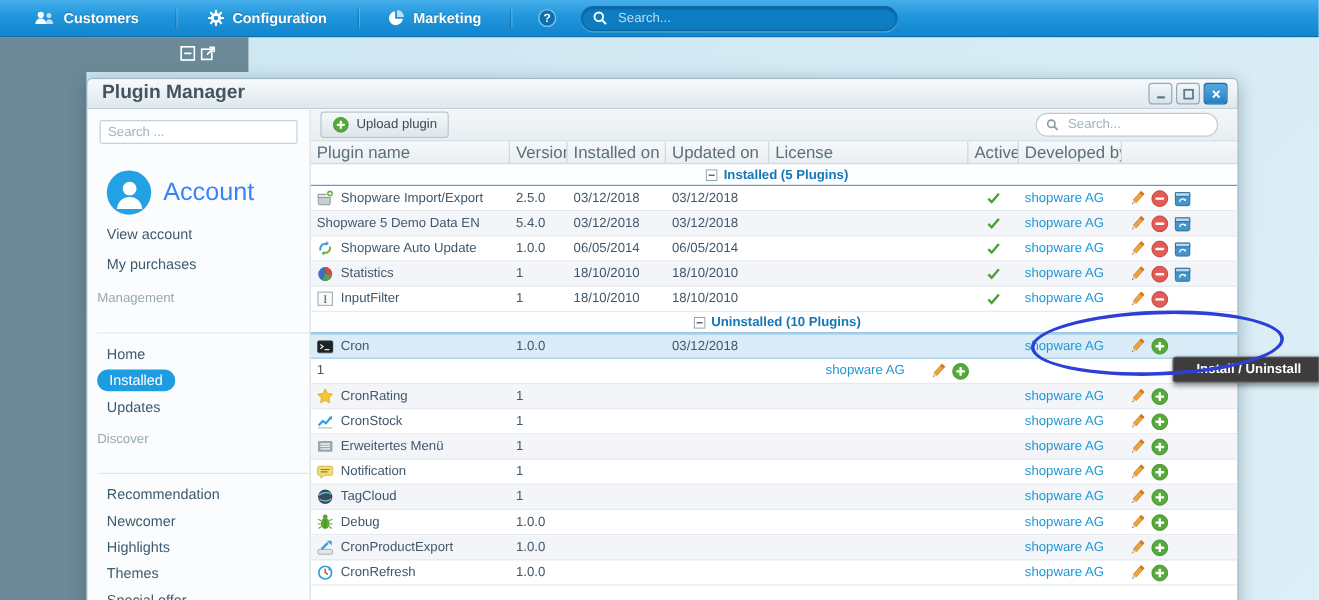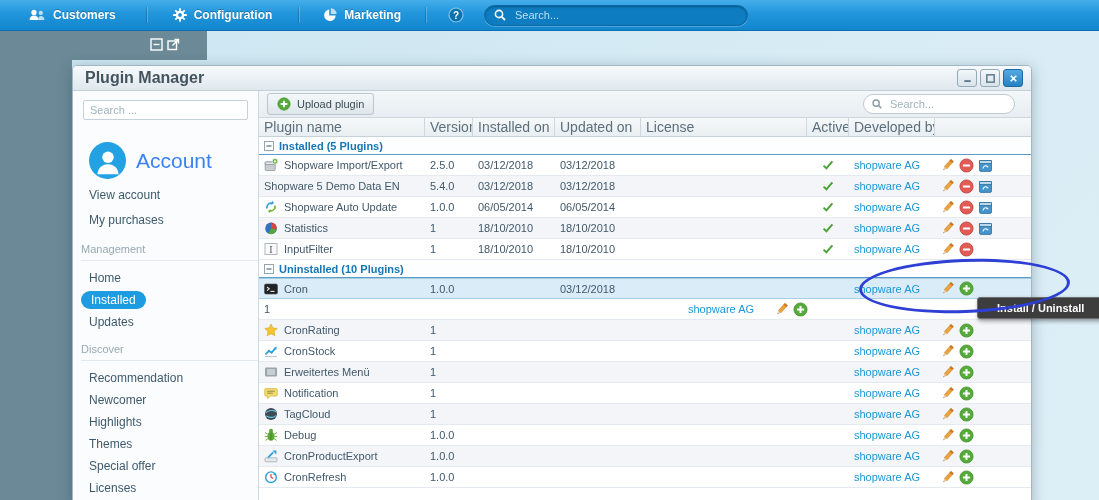--- a/index.html
+++ b/index.html
@@ -45,21 +45,21 @@
   .sidebar{width:185px;background:#fbfcfd;border-right:1px solid #ccd9e0;flex:none;overflow:hidden;}
   .side-search{margin:9px 10px 0 10px;}
   .side-search input{width:100%;box-sizing:border-box;height:20px;border:1px solid #c3d2da;border-radius:2px;
     padding:0 6px;font-size:11px;color:#55707e;outline:none;}
   .side-search input::placeholder{color:#9fb3bd;}
   .account{display:flex;align-items:center;gap:10px;margin:22px 0 4px 16px;}
   .avatar{width:37px;height:37px;border-radius:50%;background:#23a2e3;display:flex;align-items:center;justify-content:center;overflow:hidden;}
   .acct-title{font-size:21px;color:#3b82f6;}
   .side-link{margin-left:16px;height:25px;line-height:25px;font-size:12px;color:#3d5a6d;cursor:pointer;}
   .side-link:first-of-type{margin-top:8px;}
-  .side-sec{margin:10px 0 6px 8px;padding-bottom:5px;border-bottom:1px solid #e2e9ee;
+  .side-sec{margin:10px 0 6px 8px;padding-bottom:22px;border-bottom:1px solid #e2e9ee;
     font-size:11px;color:#97a9b3;}
   .side-item{margin-left:16px;height:22px;line-height:22px;font-size:12px;color:#3d5a6d;cursor:pointer;white-space:nowrap;}
   .side-item .pill{background:#1e9ce2;color:#fff;border-radius:10px;padding:2px 10px;margin-left:-8px;}
 
   
   .main{flex:1;display:flex;flex-direction:column;background:#fff;min-width:0;}
   .toolbar{height:26px;background:linear-gradient(180deg,#f3f7f9,#e7edf1);border-bottom:1px solid #ccd6dd;
     display:flex;align-items:center;padding:0 8px;}
   .btn-upload{display:flex;align-items:center;gap:6px;height:20px;padding:0 9px;
     background:linear-gradient(180deg,#f4f8fa,#dde6ea);border:1px solid #b9c6ce;border-radius:3px;
@@ -79,21 +79,21 @@
   .col-version{width:48px;}
   .col-installed{width:82px;}
   .col-updated{width:86px;}
   .col-license{width:166px;}
   .col-active{width:42px;text-align:center;}
   .col-dev{width:86px;text-align:center;}
   .col-actions{width:88px;}
 
   .tbody{font-size:11px;color:#41586a;}
   .group-hdr{height:17px;display:flex;align-items:center;gap:5px;padding-left:5px;
-    border-bottom:1px solid #5a9bc8;background:#fdfeff;cursor:pointer;}
+    border-bottom:1px solid #5a9bc8;background:#fdfeff;cursor:pointer;justify-content:center;}
   .group-hdr .glabel{font-weight:bold;color:#1577b5;}
   .tr{height:21px;display:flex;align-items:center;border-bottom:1px solid #e4eaef;cursor:pointer;box-sizing:border-box;}
   .tr.alt{background:#f3f5f8;}
   .tr.sel{background:#d9ecf8;border-top:1px solid #a8cfe5;border-bottom:1px solid #a8cfe5;}
   .td{padding-left:5px;box-sizing:border-box;white-space:nowrap;overflow:hidden;display:flex;align-items:center;gap:6px;}
   .td.col-active{justify-content:center;padding-left:0;}
   .dev-link{color:#1d97d4;text-decoration:none;cursor:pointer;}
   .acticons{display:flex;gap:4px;align-items:center;}
 
   .icn{display:inline-flex;width:14px;height:14px;flex:none;}

